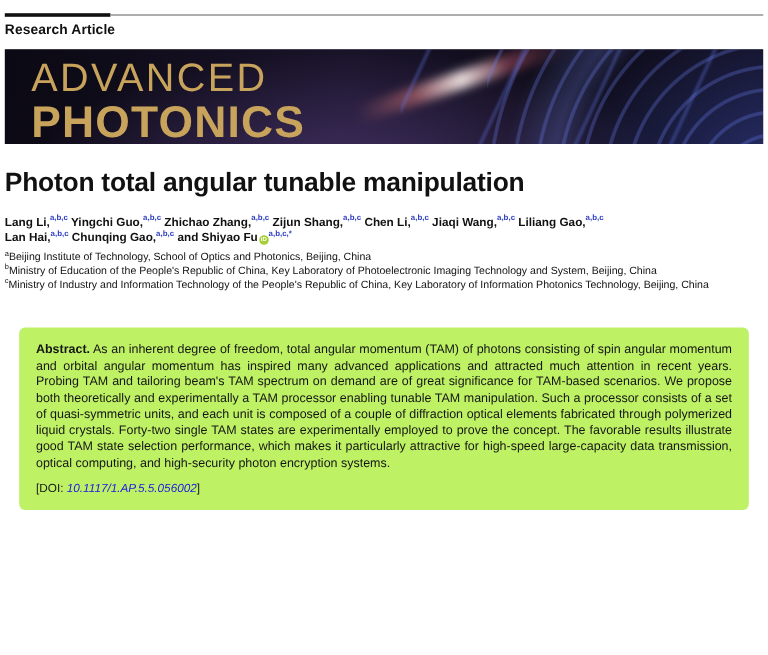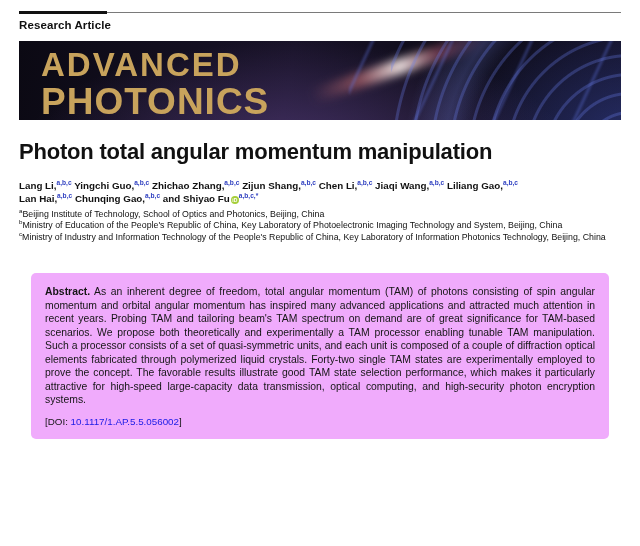--- a/index.html
+++ b/index.html
@@ -1,18 +1,18 @@
 <!DOCTYPE html>
 <html><head>
 <meta charset="utf-8">
 <style>
   * { margin:0; padding:0; box-sizing:border-box; }
   html,body { width:640px; height:546px; background:#ffffff; overflow:hidden; }
   body { font-family:"Liberation Sans","DejaVu Sans",sans-serif; color:#111; }
-  .page { padding:0 19px; }
+  .page { padding:0 4px; }
 
   
   .toprule { display:flex; align-items:center; margin-top:10px; height:4px; }
   .toprule .thick { width:88px; height:3px; background:#111; }
   .toprule .thin { flex:1; height:1px; background:#7a7a7a; }
 
   .kicker { margin-top:5px; font-size:11.5px; font-weight:bold; letter-spacing:.1px; }
 
   
   .banner {
@@ -32,46 +32,46 @@
     background:repeating-linear-gradient(115deg, transparent 0 30px, rgba(95,115,225,0.35) 31px 33px, transparent 34px 72px);
     filter:blur(1px);
   }
   .banner .arcs {
     position:absolute; right:0; top:0; width:230px; height:100%;
     background:
       repeating-radial-gradient(circle at 104% 150%, transparent 0 7px, rgba(105,125,235,0.30) 8px 10px, transparent 11px 19px),
       radial-gradient(circle at 104% 150%, transparent 60%, rgba(120,140,245,0.25) 70%, transparent 85%);
   }
   .banner .wordmark { position:relative; padding:7px 0 0 22px; color:#c8a35c; line-height:1; }
-  .banner .w1 { font-size:33px; font-weight:700; letter-spacing:2px; }
+  .banner .w1 { font-size:33px; font-weight:400; letter-spacing:2px; }
   .banner .w2 { font-size:37px; font-weight:800; letter-spacing:1px; margin-top:2px; }
 
   h1.title { margin-top:19px; font-size:22px; font-weight:bold; letter-spacing:-.2px; }
 
   .authors { margin-top:15px; font-size:9.8px; font-weight:bold; line-height:1.32; }
   .authors sup { color:#2e3fc0; font-size:6.6px; vertical-align:super; line-height:0; }
   .orcid {
     display:inline-block; width:8px; height:8px; border-radius:50%;
     background:#a6ce39; color:#fff; font-size:5px; font-weight:bold;
     text-align:center; line-height:8px; vertical-align:baseline; margin-left:1px;
   }
   .affils { margin-top:3px; font-size:8.8px; line-height:1.3; }
   .affils sup { font-size:6.2px; vertical-align:super; line-height:0; }
 
   
   .absbox {
-    margin:30px 12px 0 12px; background:#f0abfc; border-radius:5px;
+    margin:30px 12px 0 12px; background:#bef264; border-radius:5px;
     padding:12px 14px 12px 14px; color:#151515;
   }
   .absbox p { margin:0; }
   .abs-text { font-size:10.4px; line-height:1.3; text-align:justify; }
   .abs-text b { font-weight:bold; }
   .meta { margin-top:9px !important; font-size:9.8px; line-height:1.32; text-align:justify; }
   .doi-line { margin-top:9px !important; font-size:9.8px; }
-  .doi-link { color:#1a1ae6; cursor:pointer; }
+  .doi-link { color:#1a1ae6; cursor:pointer;font-style:italic; }
 </style>
 </head>
 <body>
 
 <div class="page">
 
   <div class="toprule">
     <div class="thick"></div>
     <div class="thin"></div>
   </div>
@@ -81,21 +81,21 @@
   <div class="banner">
     <div class="streak-red"></div>
     <div class="streak-blue"></div>
     <div class="arcs"></div>
     <div class="wordmark">
       <div class="w1">ADVANCED</div>
       <div class="w2">PHOTONICS</div>
     </div>
   </div>
 
-  <h1 class="title">Photon total angular momentum manipulation</h1>
+  <h1 class="title">Photon total angular tunable manipulation</h1>
 
   <p class="authors" id="authors"><span>Lang Li,</span><sup>a,b,c</sup> <span>Yingchi Guo,</span><sup>a,b,c</sup> <span>Zhichao Zhang,</span><sup>a,b,c</sup> <span>Zijun Shang,</span><sup>a,b,c</sup> <span>Chen Li,</span><sup>a,b,c</sup> <span>Jiaqi Wang,</span><sup>a,b,c</sup> <span>Liliang Gao,</span><sup>a,b,c</sup><br><span>Lan Hai,</span><sup>a,b,c</sup> <span>Chunqing Gao,</span><sup>a,b,c</sup> <span>and Shiyao Fu</span><span class="orcid">iD</span><sup>a,b,c,*</sup></p>
 
   <div class="affils" id="affils">
       <div><sup>a</sup>Beijing Institute of Technology, School of Optics and Photonics, Beijing, China</div>
       <div><sup>b</sup>Ministry of Education of the People's Republic of China, Key Laboratory of Photoelectronic Imaging Technology and System, Beijing, China</div>
       <div><sup>c</sup>Ministry of Industry and Information Technology of the People's Republic of China, Key Laboratory of Information Photonics Technology, Beijing, China</div>
     </div>
 
   <div class="absbox">

